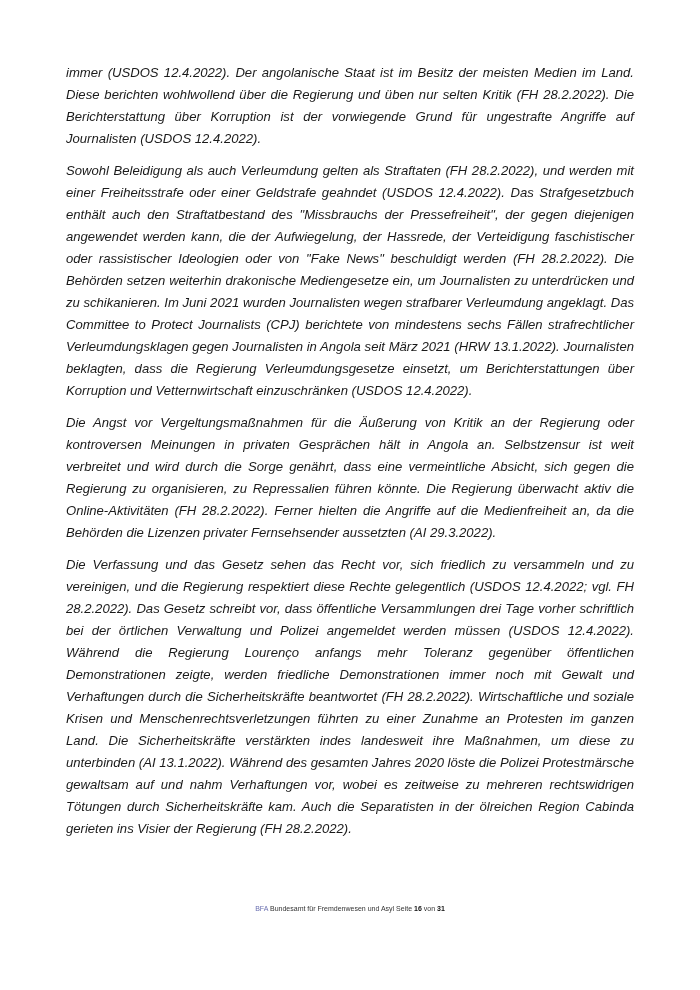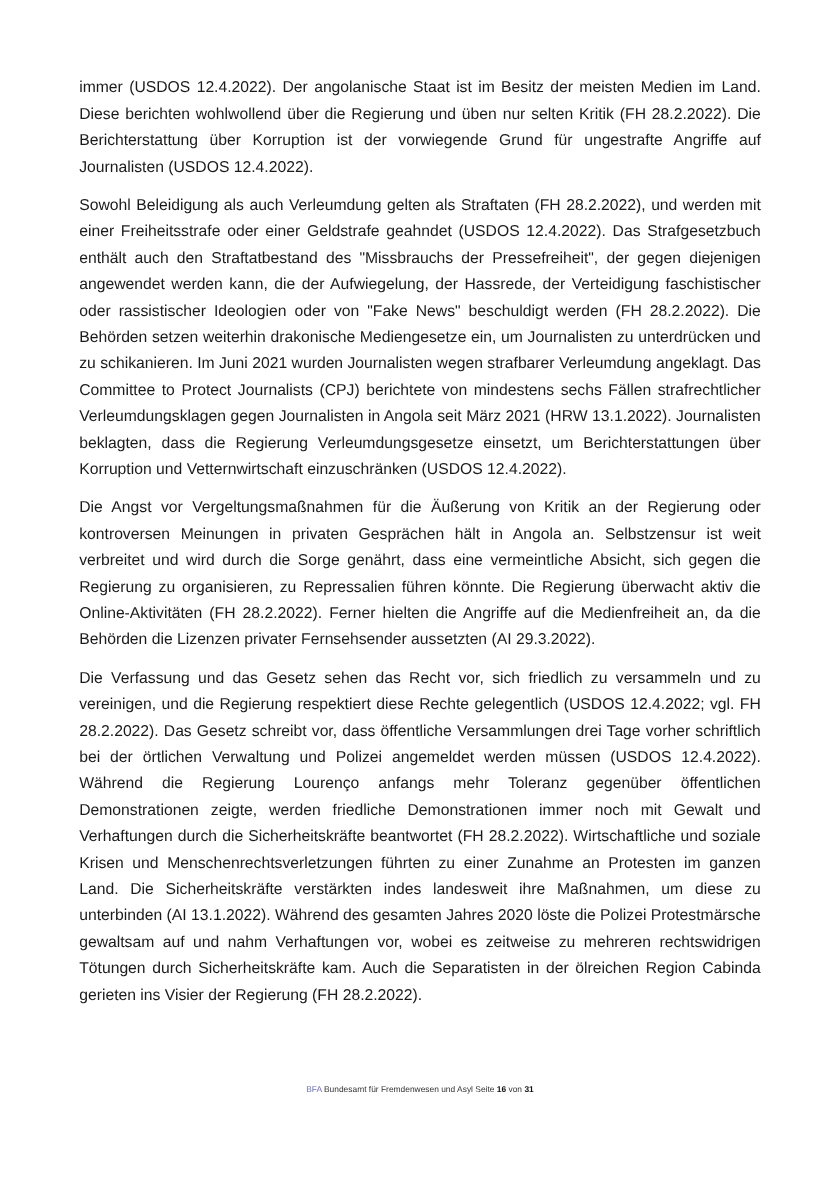--- a/index.html
+++ b/index.html
@@ -2,21 +2,21 @@
 <html><head>
 <meta charset="utf-8">
 <style>
   html, body { margin: 0; padding: 0; background: #ffffff; }
   body { width: 700px; height: 990px; position: relative; overflow: hidden; }
   .page {
     position: absolute; left: 66px; top: 62px; width: 568px;
     font-family: "Liberation Sans", sans-serif;
     font-size: 13.1px; line-height: 22px; color: #1a1a1a;
   }
-  .page p { margin: 0 0 10px 0; text-align: justify; }
+  .page p { margin: 0 0 10px 0; text-align: justify; font-style: italic; }
   .footer {
     position: absolute; left: 0; top: 905px; width: 700px; text-align: center;
     font-family: "Liberation Sans", sans-serif; font-size: 7px; color: #333;
   }
   .footer .brand { color: #6a6fb0; }
   .footer b { font-weight: bold; color: #111; }
 </style>
 </head>
 <body>
 

